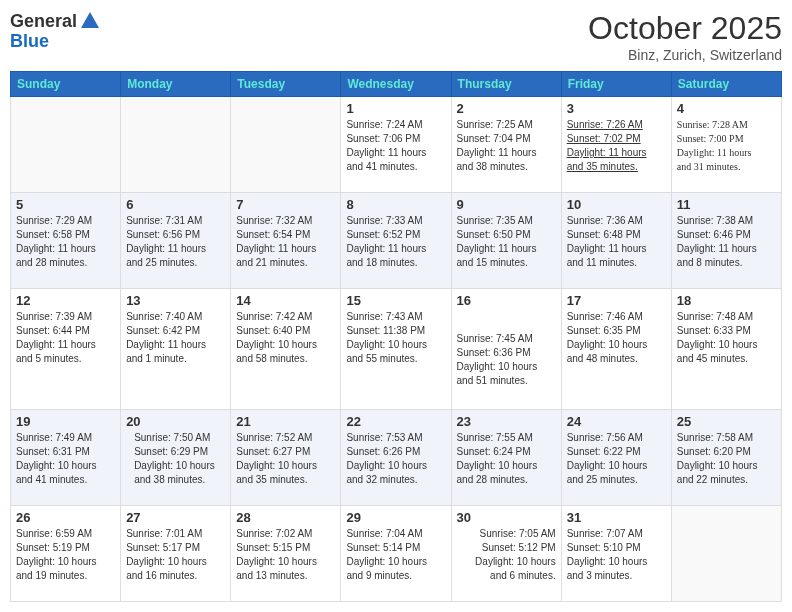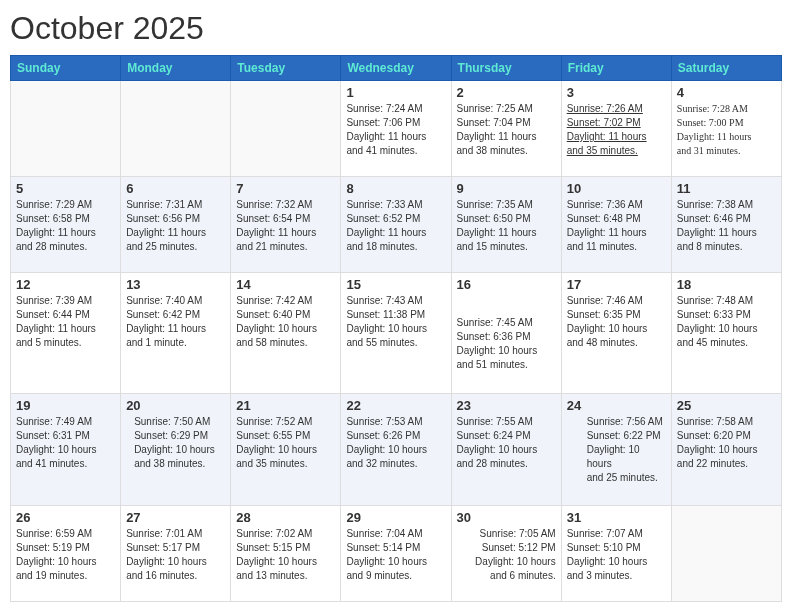--- a/index.html
+++ b/index.html
@@ -98,22 +98,34 @@
     }
     .row-shaded td {
       background: #f0f4fa;
     }
   </style>
 </head>
 <body>
 
 <div class="page">
   <div class="header">
+    <div class="logo">
+      <div>
+        <div style="display:flex;align-items:center;">
+          <span class="logo-text-general">General</span>
+          <svg class="logo-icon" viewBox="0 0 22 22">
+            <polygon points="11,2 20,18 2,18" fill="#2a6abf"></polygon>
+          </svg>
+        </div>
+        <span class="logo-text-blue">Blue</span>
+      </div>
+    </div>
     <div class="title-section">
       <div class="month-title">October 2025</div>
+      <div class="location">Binz, Zurich, Switzerland</div>
     </div>
   </div>
 
   <table class="calendar">
     <thead>
       <tr>
         <th>Sunday</th>
         <th>Monday</th>
         <th>Tuesday</th>
         <th>Wednesday</th>
@@ -269,41 +281,41 @@
           <td>
             <span class="day-number">20</span>
             <div class="day-info" style="white-space: pre-line; margin-left: 8px;">Sunrise: 7:50 AM
 Sunset: 6:29 PM
 Daylight: 10 hours
 and 38 minutes.</div>
           </td>
           <td>
             <span class="day-number">21</span>
             <div class="day-info" style="white-space: pre-line;">Sunrise: 7:52 AM
-Sunset: 6:55 PM
+Sunset: 6:27 PM
 Daylight: 10 hours
 and 35 minutes.</div>
           </td>
           <td>
             <span class="day-number">22</span>
             <div class="day-info" style="white-space: pre-line;">Sunrise: 7:53 AM
 Sunset: 6:26 PM
 Daylight: 10 hours
 and 32 minutes.</div>
           </td>
           <td>
             <span class="day-number">23</span>
             <div class="day-info" style="white-space: pre-line;">Sunrise: 7:55 AM
 Sunset: 6:24 PM
 Daylight: 10 hours
 and 28 minutes.</div>
           </td>
           <td>
             <span class="day-number">24</span>
-            <div class="day-info" style="white-space: pre-line; margin-left: 20px;">Sunrise: 7:56 AM
+            <div class="day-info" style="white-space: pre-line;">Sunrise: 7:56 AM
 Sunset: 6:22 PM
 Daylight: 10 hours
 and 25 minutes.</div>
           </td>
           <td>
             <span class="day-number">25</span>
             <div class="day-info" style="white-space: pre-line;">Sunrise: 7:58 AM
 Sunset: 6:20 PM
 Daylight: 10 hours
 and 22 minutes.</div>

